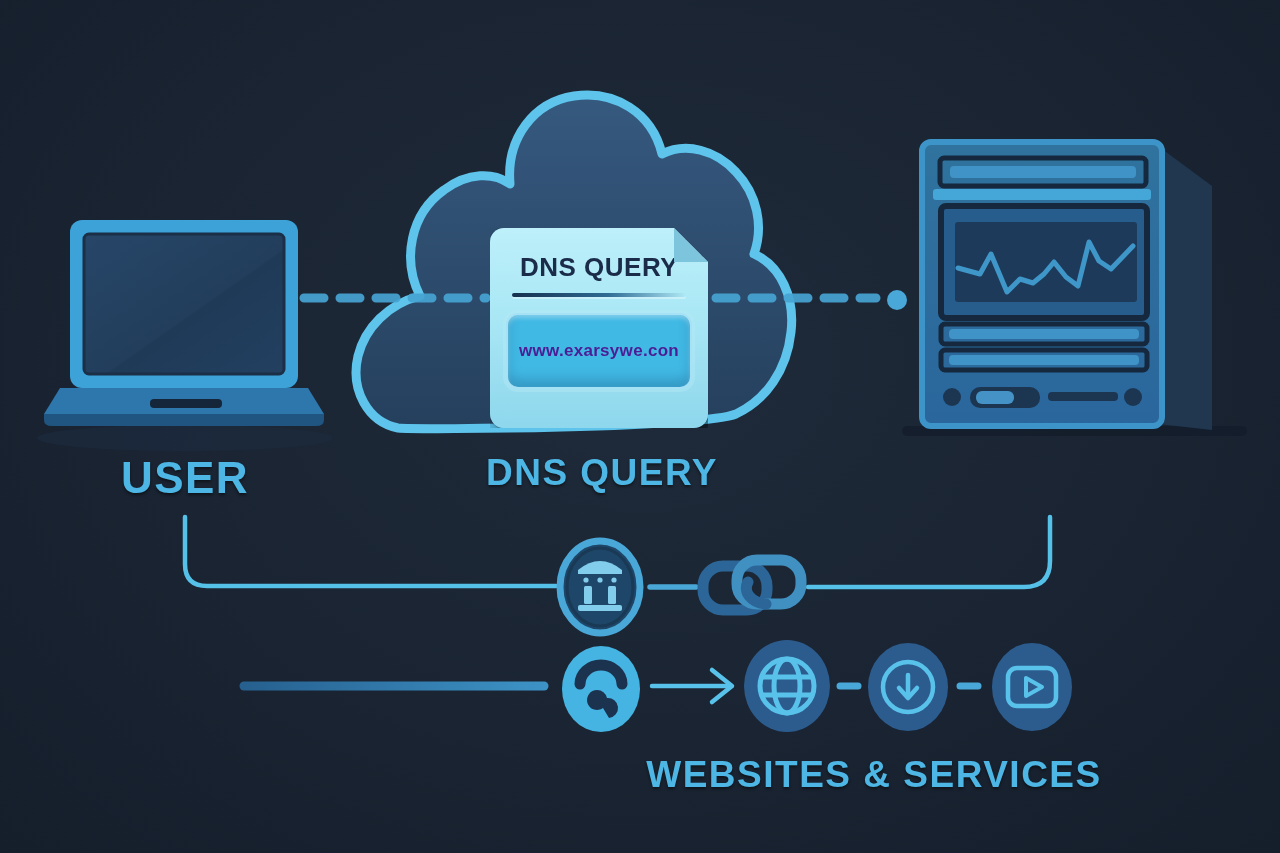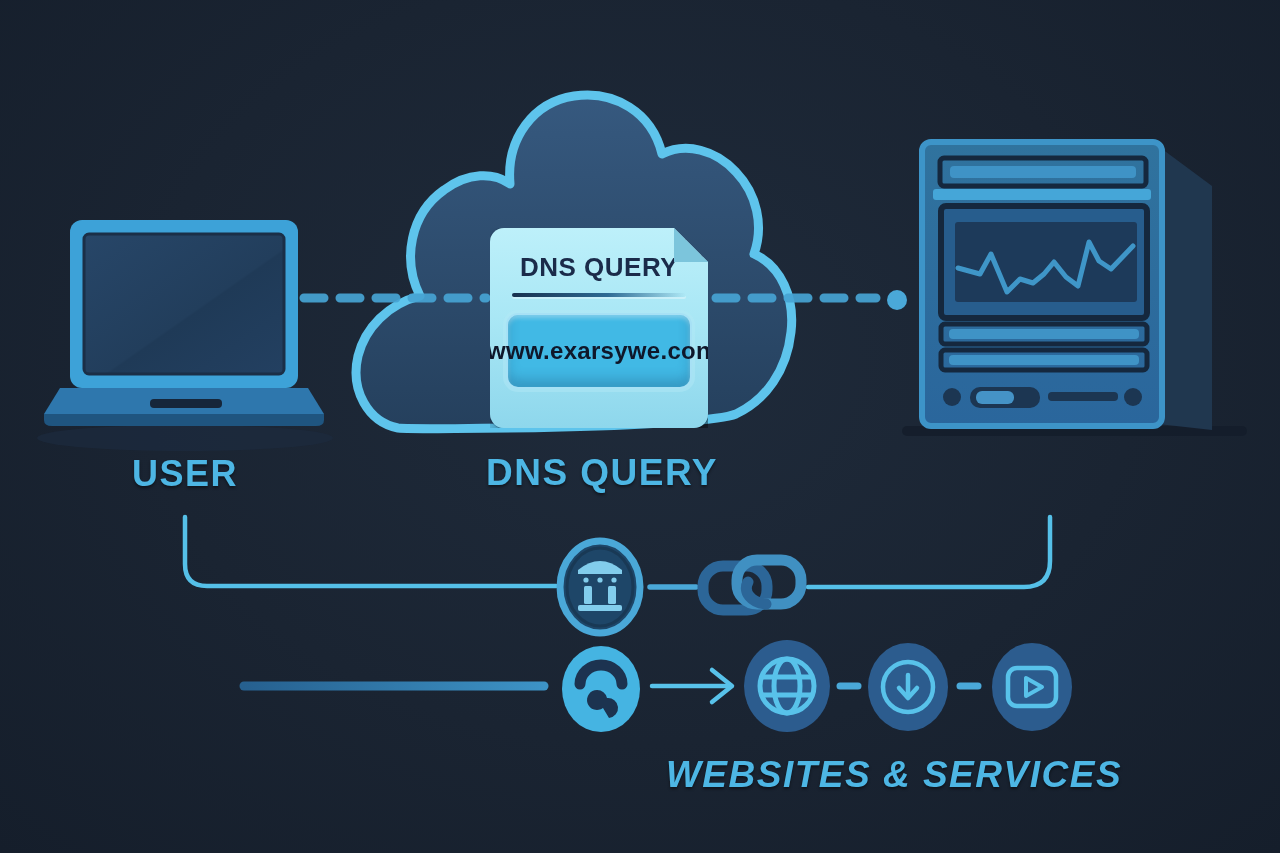--- a/index.html
+++ b/index.html
@@ -13,24 +13,24 @@
   .diagram-svg{position:absolute;left:0;top:0;}
   .node-label{
     position:absolute;
     font-weight:700;
     color:#4db6e4;
     letter-spacing:1.5px;
     text-align:center;
     text-shadow:0 2px 3px rgba(0,0,0,.45);
     white-space:nowrap;
   }
-  .label-user{left:110px;top:453px;width:150px;font-size:36px;}
+  .label-user{left:110px;top:453px;width:150px;font-size:44px;}
   .label-dns{left:452px;top:452px;width:300px;font-size:37px;}
   .label-isp{left:980px;top:452px;width:140px;font-size:37px;}
-  .label-web{left:644px;top:754px;width:500px;font-size:37px;font-style:italic;}
+  .label-web{left:624px;top:754px;width:500px;font-size:37px;}
 
   
   .dns-card{
     position:absolute;left:490px;top:228px;width:218px;height:200px;
     background:linear-gradient(180deg,#bdf0fa 0%,#a9e7f5 45%,#8ed7ec 100%);
     border-radius:14px;
     box-shadow:8px 12px 20px rgba(0,0,0,.5), 0 0 0 1px rgba(25,50,80,.25);
     clip-path:polygon(0 0, calc(100% - 34px) 0, 100% 34px, 100% 100%, 0 100%);
   }
   .dns-card .fold{
@@ -47,21 +47,21 @@
     box-shadow:0 2px 0 rgba(255,255,255,.35);
   }
   .dns-card .url-box{
     margin:16px 16px 0 16px;height:72px;
     background:#41b9e5;border-radius:12px;
     border:2px solid rgba(235,252,255,.6);
     box-shadow:0 0 0 3px rgba(180,232,246,.45), inset 0 -8px 12px rgba(18,60,100,.25), inset 0 3px 4px rgba(255,255,255,.35);
     display:flex;align-items:center;justify-content:center;
   }
   .dns-card .url-text{
-    font-size:24px;font-weight:700;color:#0f172a;letter-spacing:.3px;
+    font-size:17px;font-weight:700;color:#4c1d95;letter-spacing:.3px;
   }
 </style>
 </head>
 <body>
 
 <div class="canvas">
 
   <svg class="diagram-svg" width="1280" height="853" viewBox="0 0 1280 853">
     <defs>
       <linearGradient id="cloudGrad" x1="0" y1="0" x2="0" y2="1">

